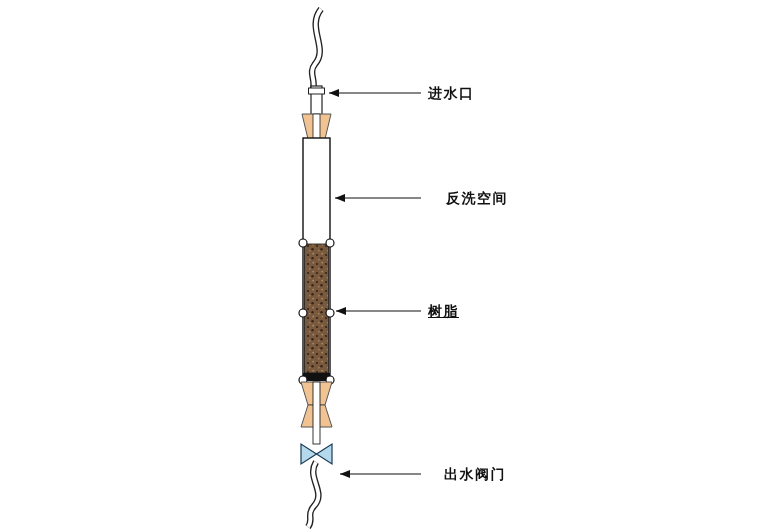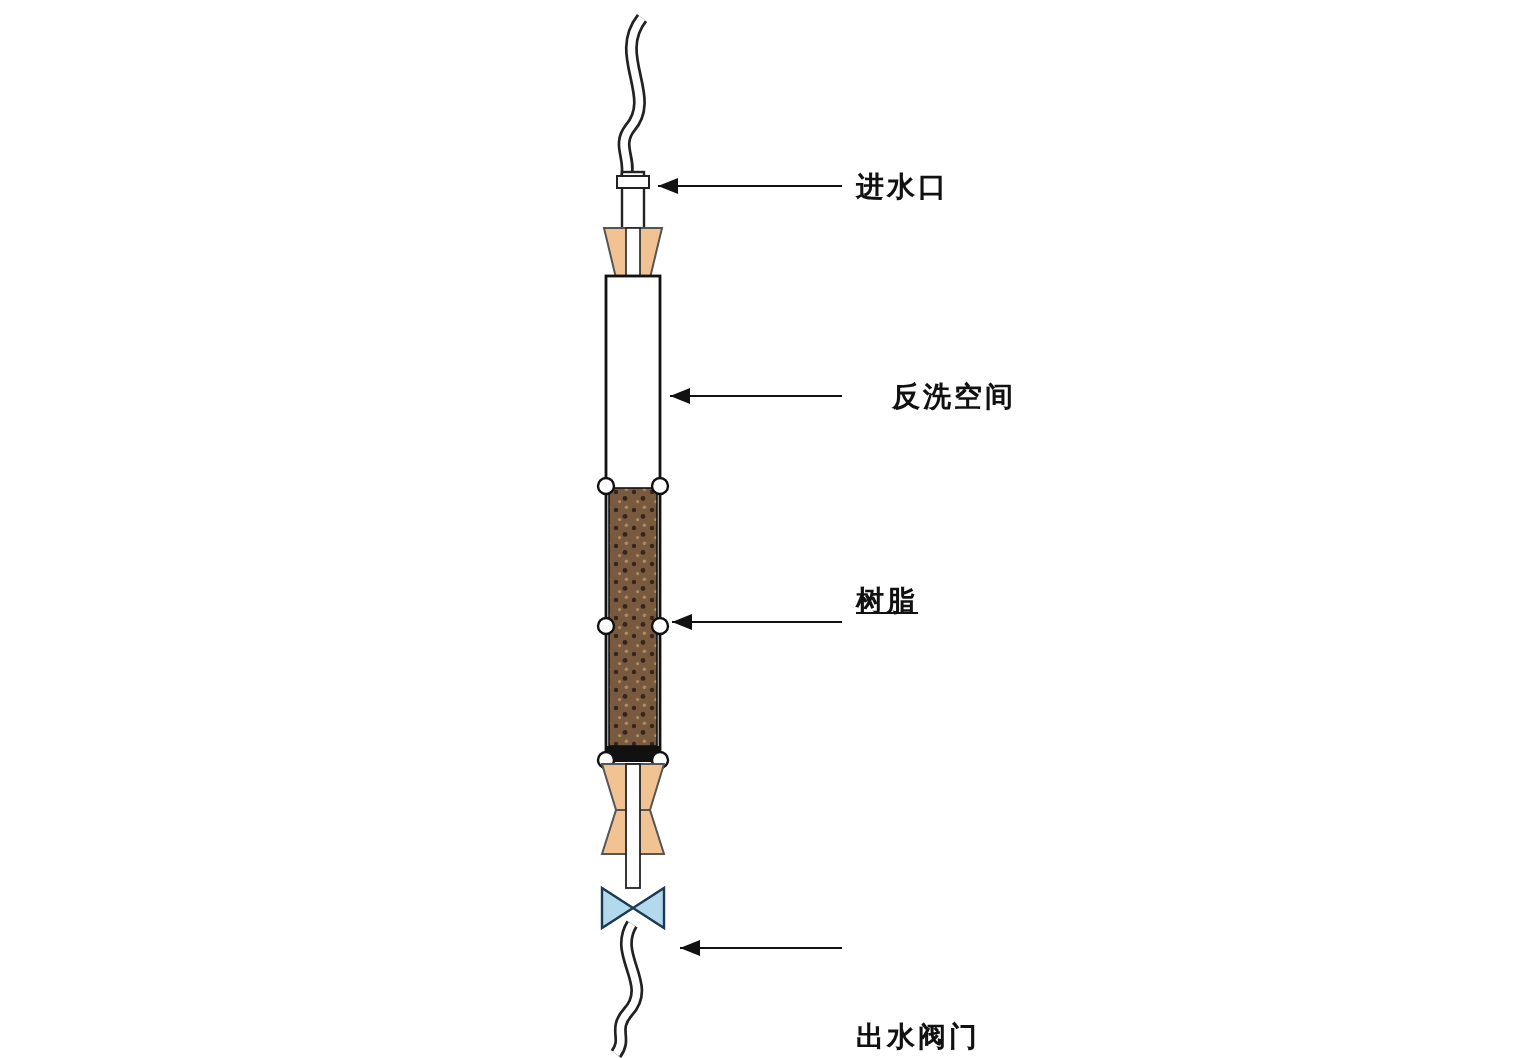--- a/index.html
+++ b/index.html
@@ -88,17 +88,17 @@
       <line x1="421" y1="198" x2="335" y2="198" marker-end="url(#arrowhead)"></line>
       <line x1="421" y1="311" x2="336" y2="311" marker-end="url(#arrowhead)"></line>
       <line x1="421" y1="474" x2="340" y2="474" marker-end="url(#arrowhead)"></line>
     </g>
   </svg>
 
   <div class="diagram-label" style="left:428px; top:85px;">进水口</div>
 
   <div class="diagram-label" style="left:446px; top:190px;">反洗空间</div>
 
-  <div class="diagram-label" style="left:428px; top:292px;text-decoration:underline;">树脂</div>
+  <div class="diagram-label" style="left:428px; top:303px;text-decoration:underline;">树脂</div>
 
-  <div class="diagram-label" style="left:428px; top:466px;margin-top:44px;">出水阀门</div>
+  <div class="diagram-label" style="left:444px; top:466px;">出水阀门</div>
 
 </div>
 
 </body></html>

